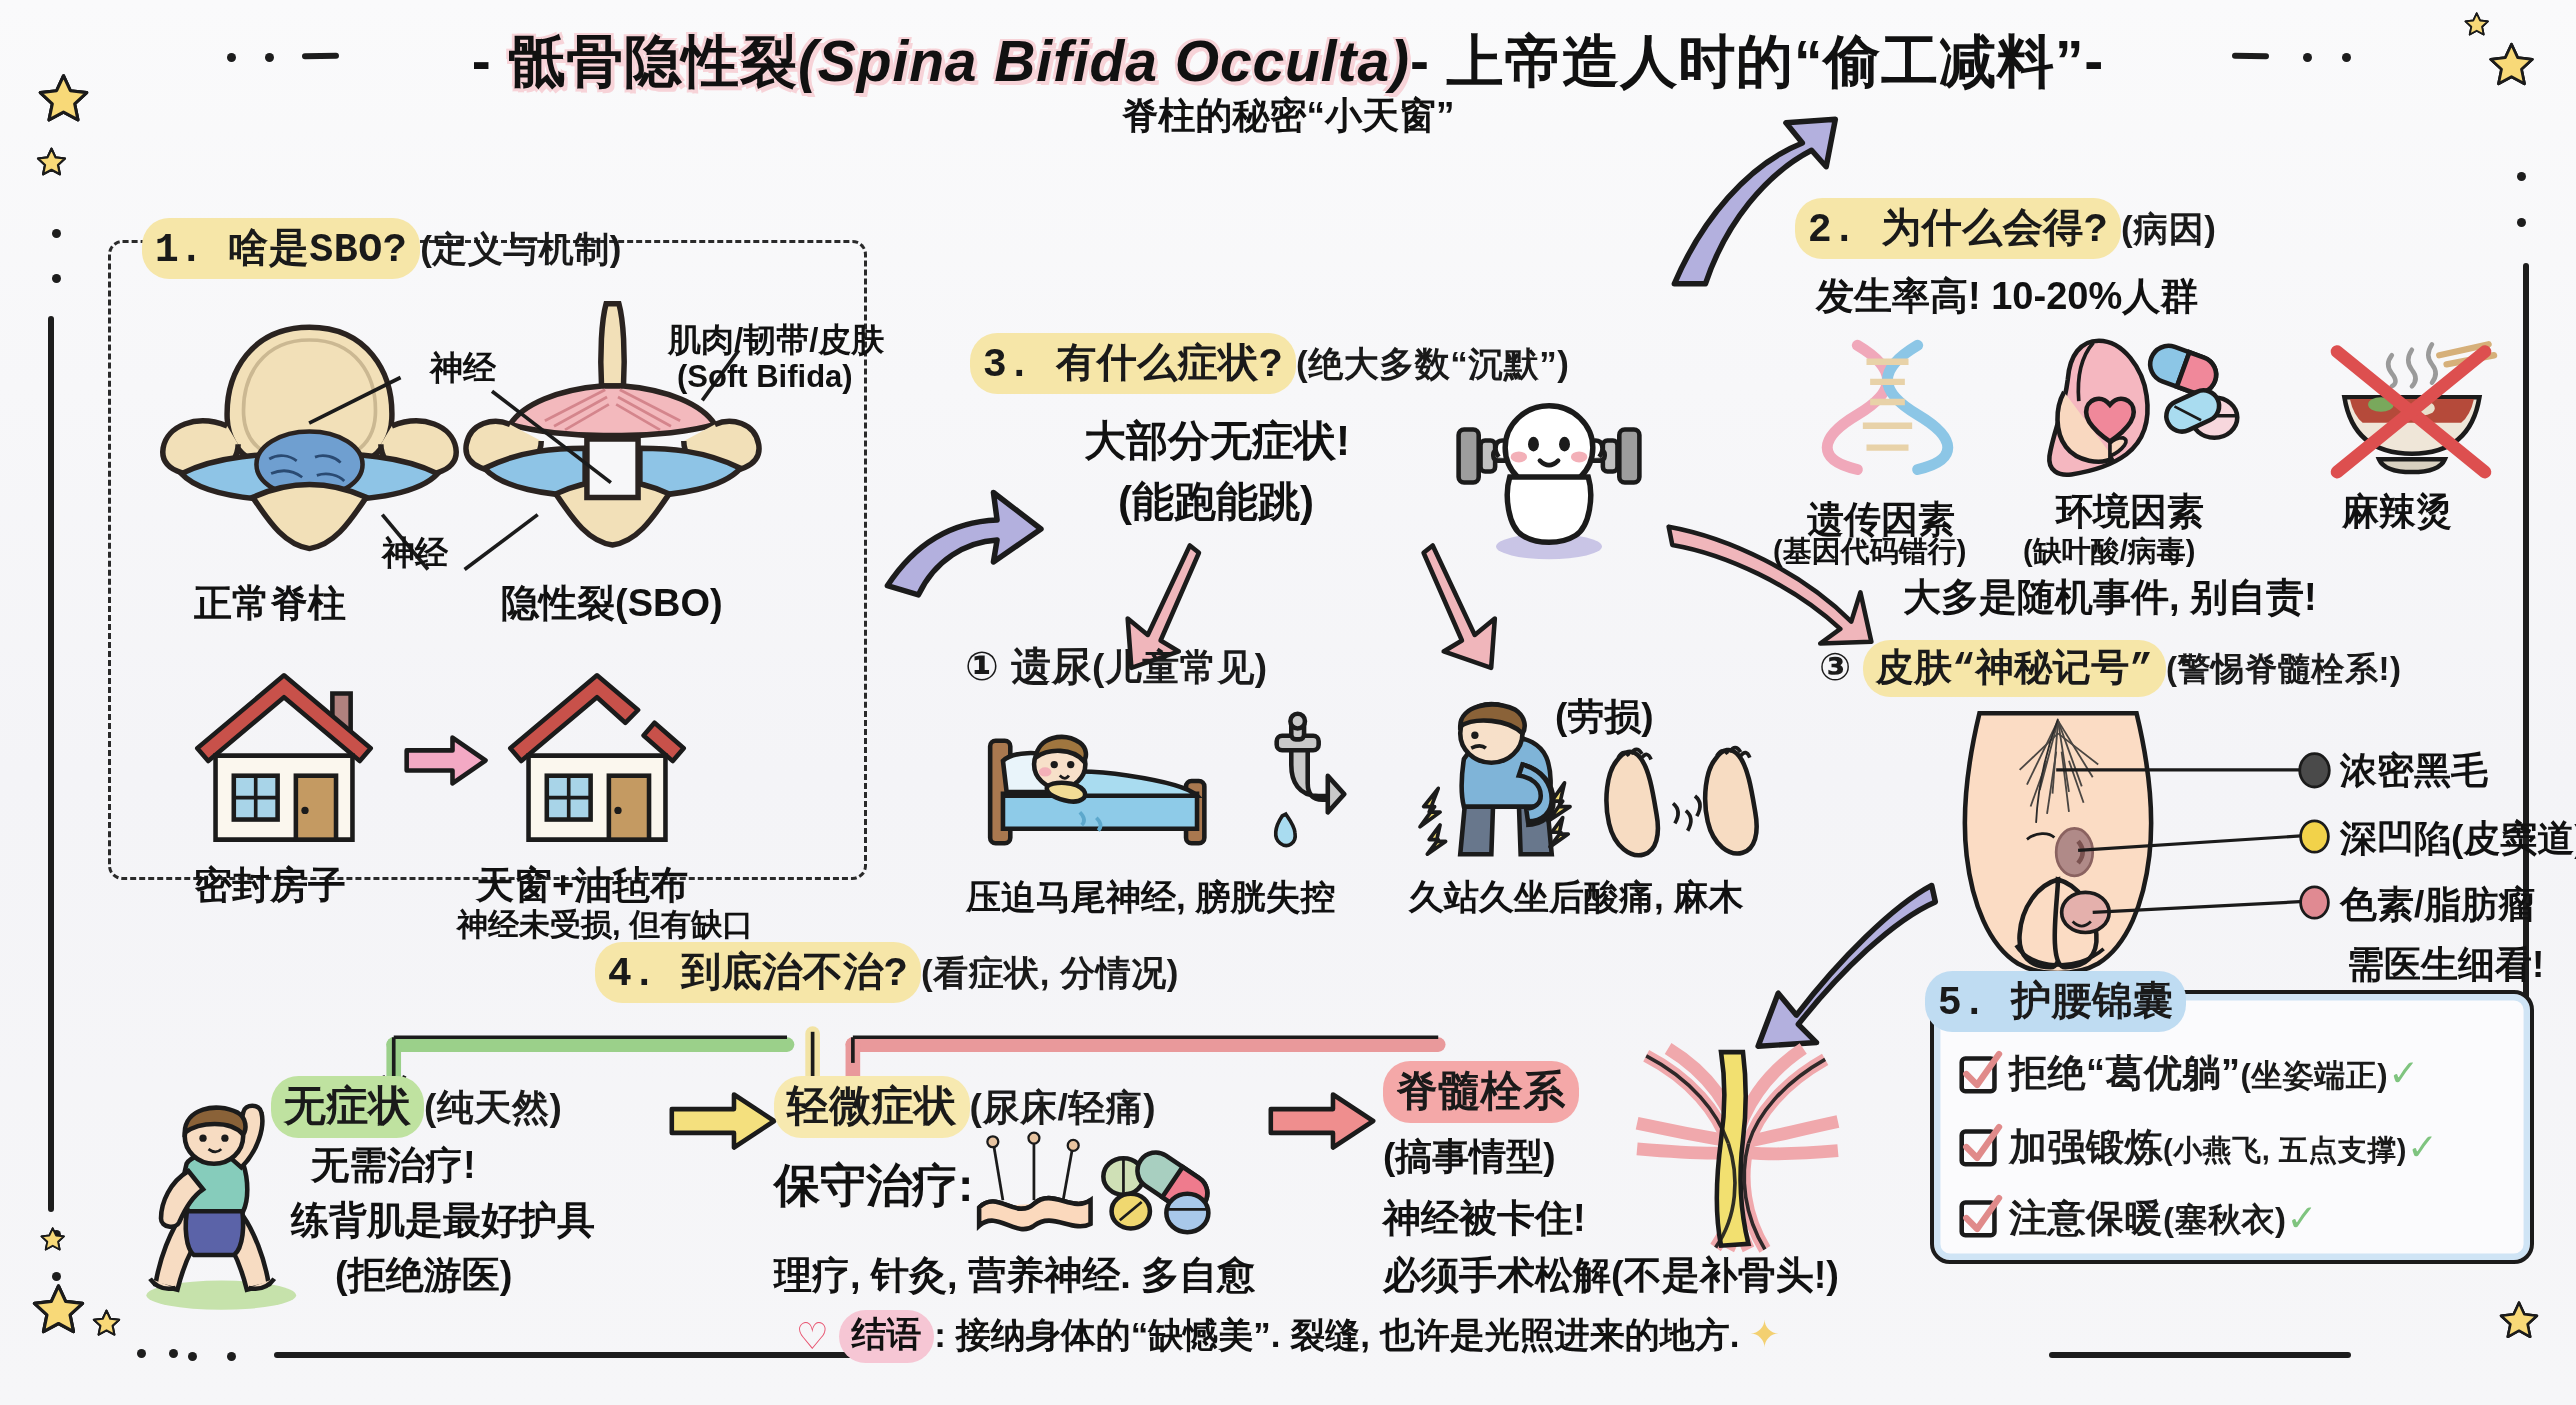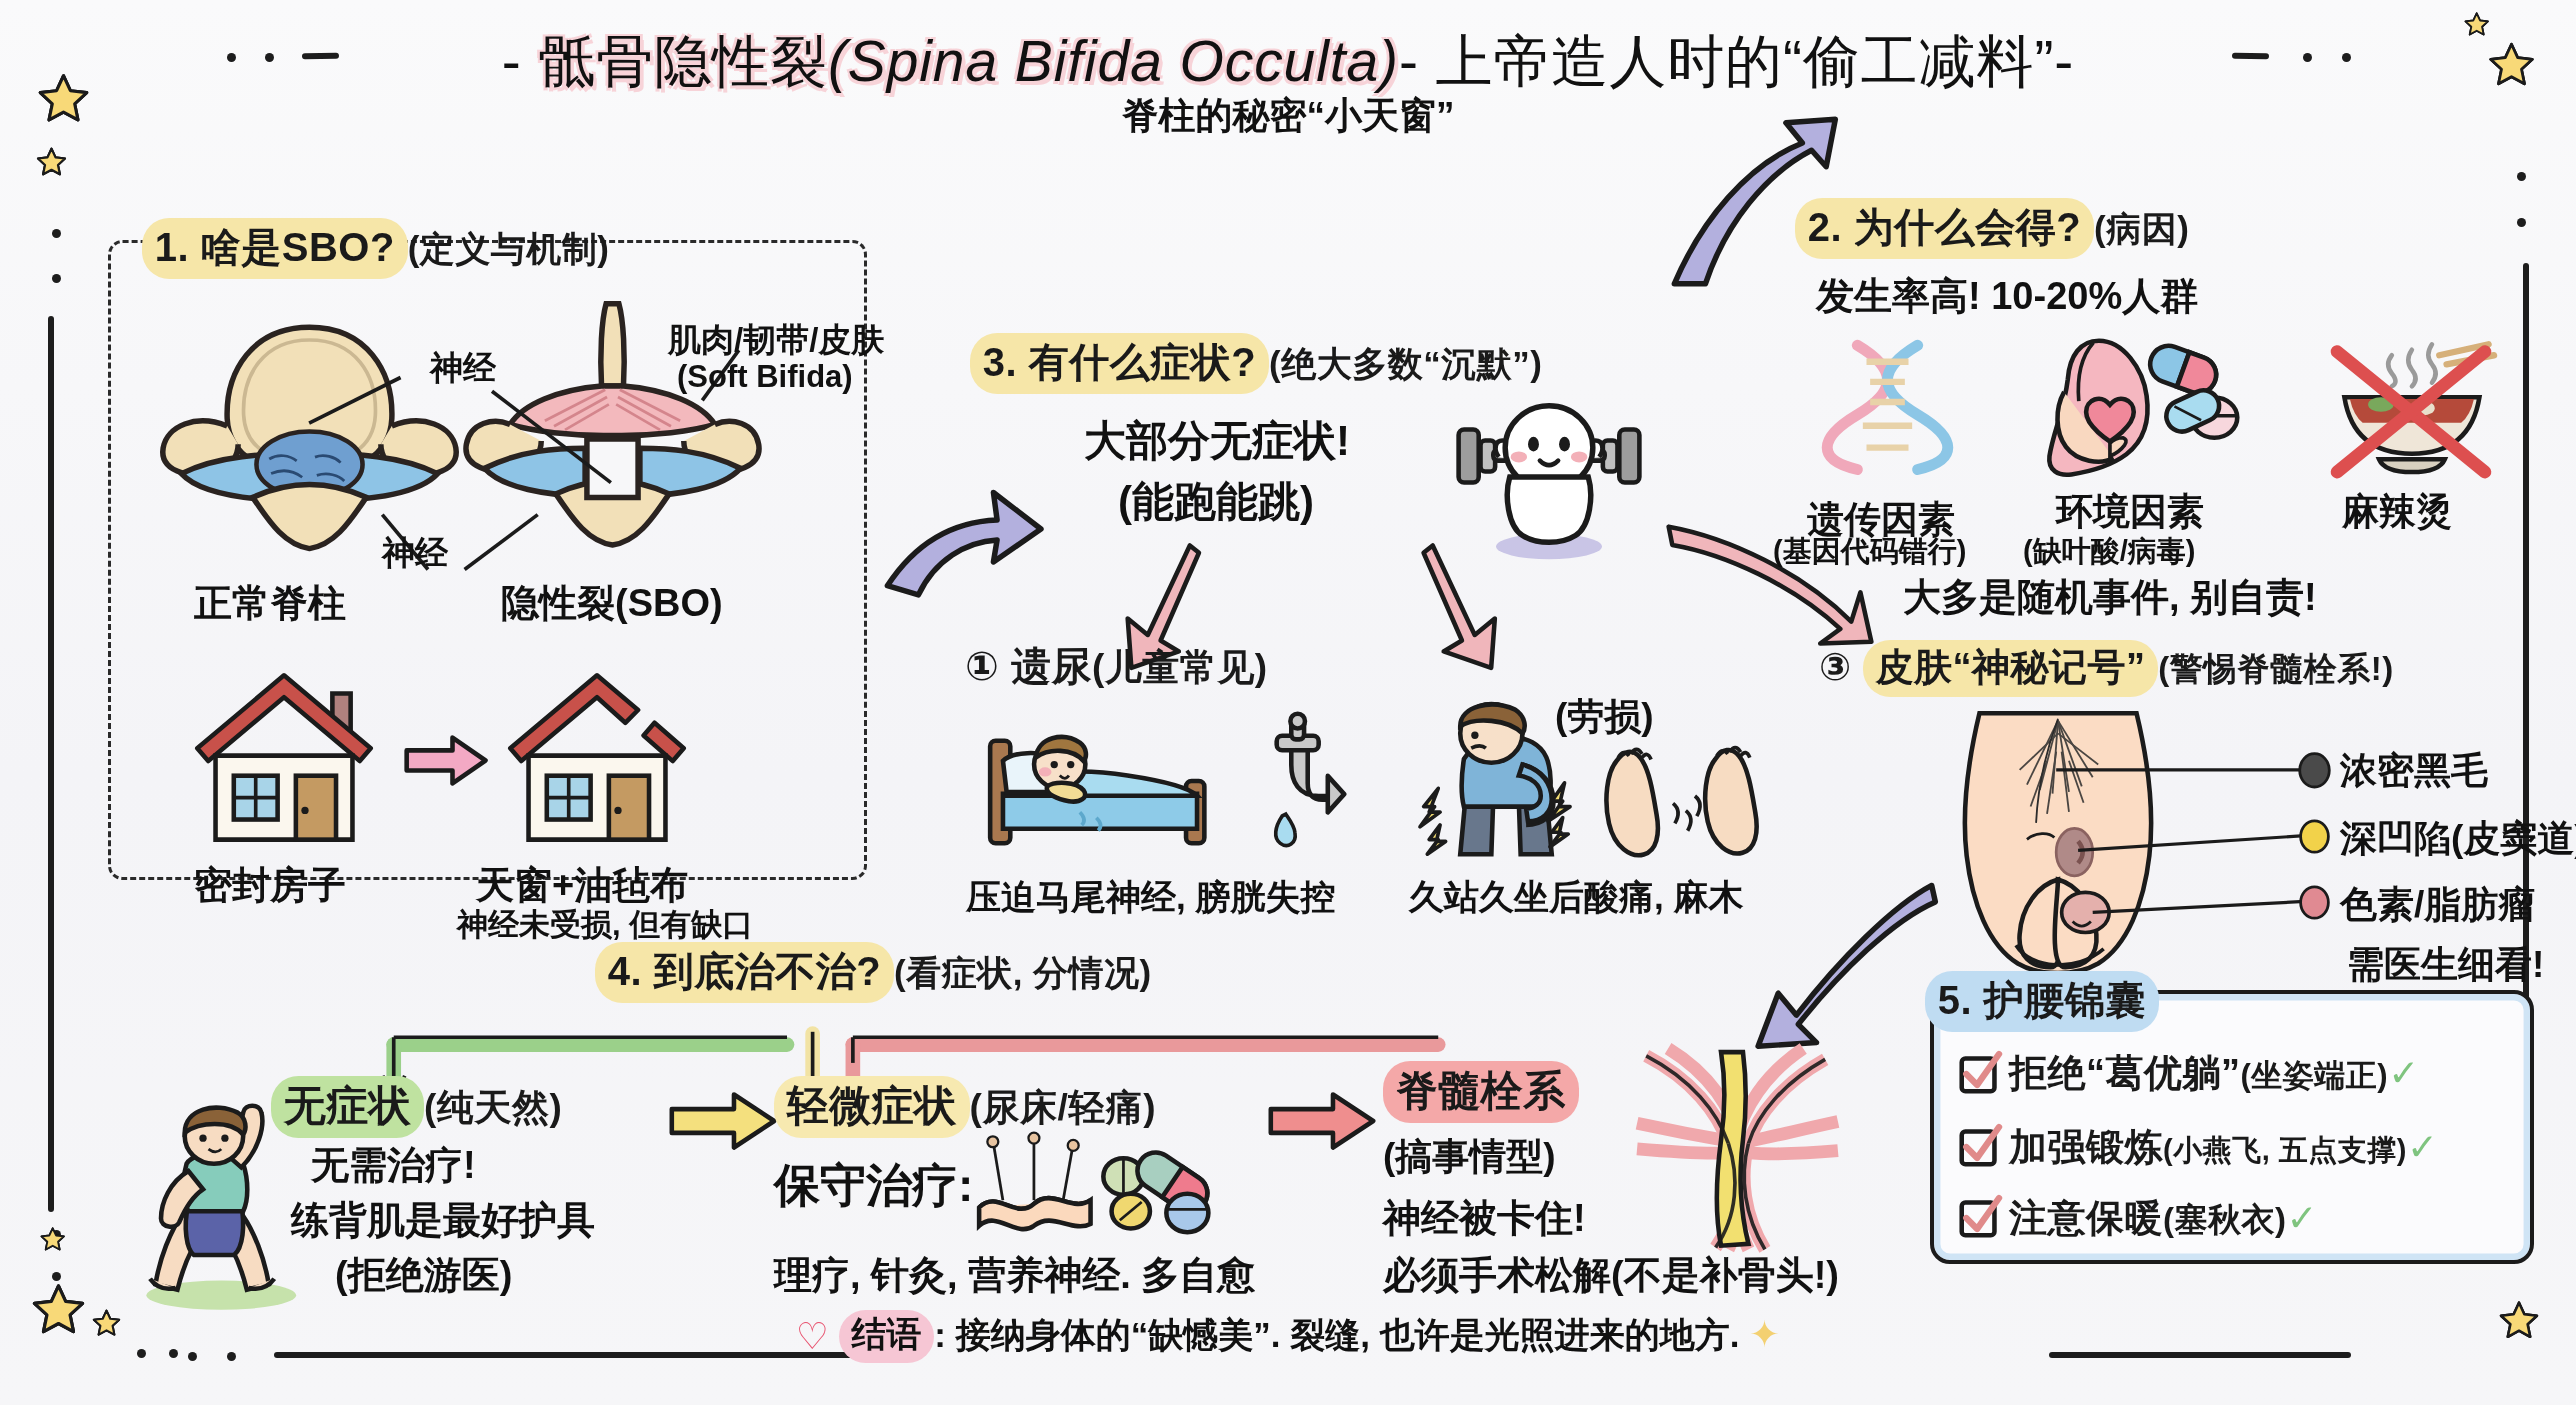--- a/index.html
+++ b/index.html
@@ -14,31 +14,31 @@
     position:absolute; inset:0;
     background:linear-gradient(180deg,#fafafb 0%,#f4f4f7 55%,#f6f6f8 100%);
   }
   .edge{position:absolute;background:#1d1d1d;border-radius:3.7px;}
   .star{ position:absolute; color:#f8d978; filter:drop-shadow(0 0 0 #000); }
   .star svg{display:block}
   .dot{position:absolute;width:9.1px;height:9.1px;border-radius:50%;background:#1d1d1d;}
 
   
   .t{ position:absolute; white-space:nowrap; font-weight:700; letter-spacing:0.5px;}
-  .hl{ display:inline-block; padding:1.8px 12.8px 4.6px; border-radius:27.4px; }
+  .hl{ display:inline-block; padding:1.8px 12.8px 4.6px; border-radius:27.4px;font-family:Liberation Mono, monospace; }
   .hl-y{ background:#f6e6a8; }
   .hl-blue{ background:#bfdcf2; }
   .hl-green{ background:#bfe2a0; }
   .hl-red{ background:#f4a8a8; }
   .hl-lightyellow{ background:#f7e9b0; }
   .hl-pink{ background:#f6c6d4; }
 
   .title{
     position:absolute; left:0; right:0; top:24px; text-align:center;
-    font-size:57px; font-weight:400; letter-spacing:0.9px;
+    font-size:57px; font-weight:700; letter-spacing:0.9px;
   }
   .title .cn{
     color:#111;
     text-shadow: 3.7px 3.7px 0 #f7d3d8, -1.8px 2.7px 0 #f7d3d8, 2.7px -1.8px 0 #f7d3d8, -2.7px -1.8px 0 #f7d3d8;
   }
   .title .en{
     color:#111; font-style:italic;
     text-shadow: 3.7px 3.7px 0 #f7d3d8, -1.8px 2.7px 0 #f7d3d8, 2.7px -1.8px 0 #f7d3d8, -2.7px -1.8px 0 #f7d3d8;
   }
   .title .plain{ color:#111; }

